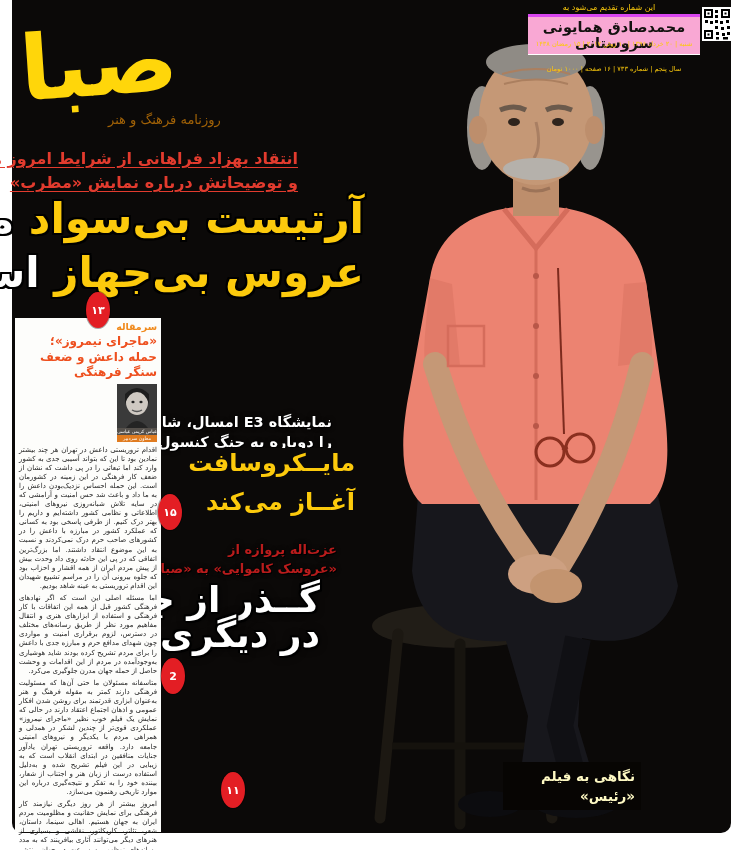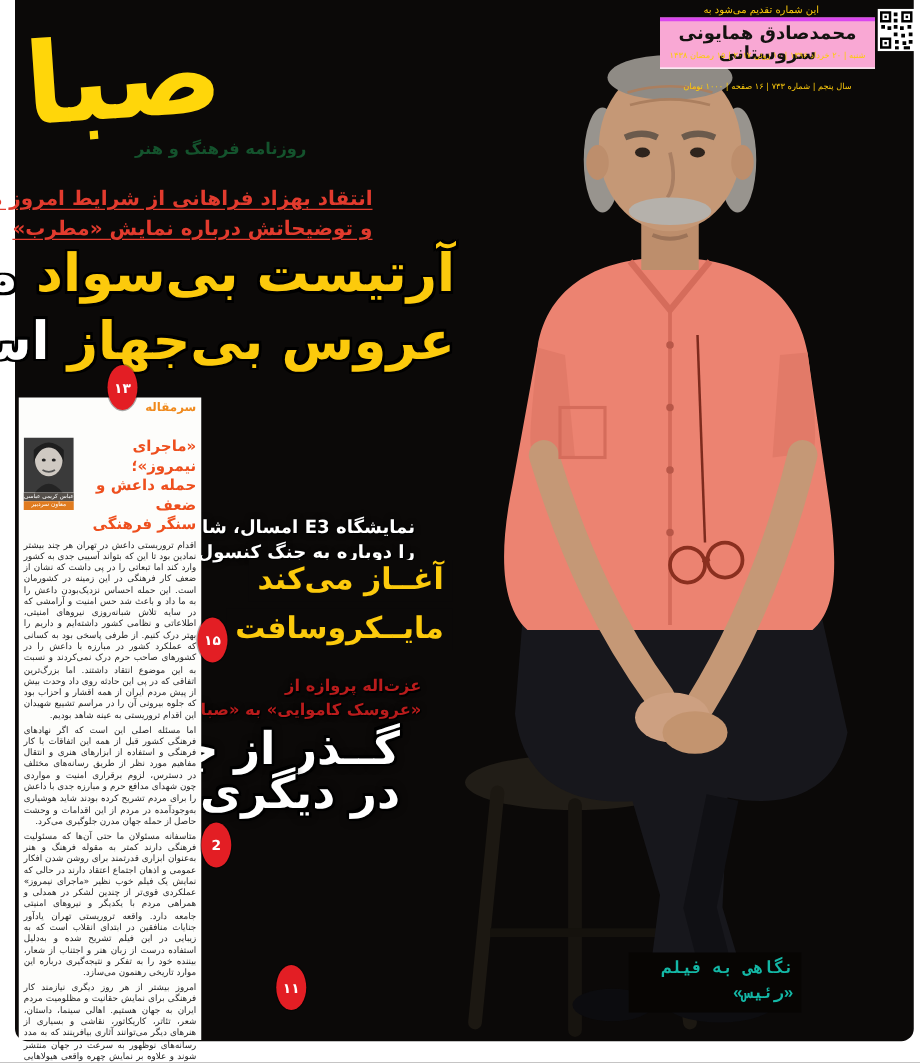--- a/index.html
+++ b/index.html
@@ -17,38 +17,38 @@
           border-top:3px solid #d946ef;border-bottom:1px solid #fff;direction:rtl;z-index:2;}
   .m-qr{position:absolute;top:7px;right:4px;width:30px;height:34px;z-index:2;}
   .m-date{position:absolute;right:38px;width:168px;text-align:center;color:#fcca0c;
           font-size:6.6px;direction:rtl;z-index:2;}
   .m-date.l1{top:40px;}
   .m-date.l2{top:49px;margin-top:16px;}
 
   
   .logo{position:absolute;left:20px;top:16px;font-size:90px;line-height:96px;font-weight:bold;
         color:#ffd60a;transform:rotate(-4deg);z-index:2;letter-spacing:2px;}
-  .logo-tagline{position:absolute;left:108px;top:112px;color:#14532d;font-size:13px;
-        font-weight:bold;direction:rtl;z-index:2;}
+  .logo-tagline{position:absolute;left:108px;top:112px;color:#a16207;font-size:13px;
+        font-weight:normal;direction:rtl;z-index:2;}
 
   
   .lead-kicker{position:absolute;top:147px;right:438px;direction:rtl;text-align:right;
         color:#e23b2e;font-size:16px;font-weight:bold;line-height:24px;white-space:nowrap;z-index:2;}
   .lead-kicker div{text-decoration:underline;text-underline-offset:3px;}
   .lead-headline{position:absolute;top:192px;right:372px;direction:rtl;text-align:right;
         font-weight:bold;font-size:42px;line-height:54px;white-space:nowrap;color:#fcca0c;z-index:2;
         text-shadow:2px 0 0 #000,-2px 0 0 #000,0 2px 0 #000,0 -2px 0 #000,
                     2px 2px 0 #000,-2px -2px 0 #000,2px -2px 0 #000,-2px 2px 0 #000;}
   .lead-headline .w{color:#ffffff;}
 
   
   .ed-box{position:absolute;left:15px;top:318px;width:146px;height:514px;background:#fdfdfb;
         padding:3px 4px;box-sizing:border-box;direction:rtl;z-index:3;}
   .ed-label{color:#f08a1d;font-size:9.5px;font-weight:bold;text-align:right;}
-  .ed-head{display:flex;gap:3px;margin-top:18px;align-items:flex-start;}
+  .ed-head{display:flex;gap:3px;margin-top:2px;align-items:flex-start;flex-direction:column;}
   .ed-titles{flex:1;color:#ee4f1e;font-size:12px;font-weight:bold;line-height:15.5px;text-align:right;}
   .ed-photo{width:40px;flex:0 0 40px;}
   .ed-photo svg{width:40px;height:44px;display:block;}
   .ed-author-name{background:#55504b;color:#fff;font-size:4.6px;text-align:center;padding:1px 0;}
   .ed-author-role{background:#e07b1f;color:#fff;font-size:4.8px;text-align:center;padding:1px 0;}
   .ed-body{margin-top:4px;font-size:7px;line-height:1.3;text-align:justify;color:#1c1c1c;}
   .ed-body p{margin:0 0 3px;}
 
   
   .badge{position:absolute;width:24px;height:36px;border-radius:50%;background:#e31e24;color:#fff;
@@ -78,21 +78,21 @@
                     -2px -2px 0 #000,0 0 8px #000;}
 
   
   .bn-headline{position:absolute;top:766px;right:230px;direction:rtl;white-space:nowrap;
         color:#ffdf00;font-weight:bold;font-size:44px;z-index:5;
         text-shadow:3px 0 0 #000,-3px 0 0 #000,0 3px 0 #000,0 -3px 0 #000,
                     3px 3px 0 #000,-3px -3px 0 #000,3px -3px 0 #000,-3px 3px 0 #000,0 0 10px #000;}
   .bn-side{position:absolute;left:503px;top:762px;width:138px;background:#070503;padding:4px 6px;
         direction:rtl;text-align:right;font-weight:bold;font-size:13.5px;line-height:20px;
         box-sizing:border-box;z-index:4;}
-  .bn-side .l1{color:#14b8a6;font-family:Liberation Mono, monospace;}
+  .bn-side .l1{color:#fef9c3;}
   .bn-side .l2{color:#fcca0c;}
 </style>
 </head>
 <body>
 
 <div id="stage">
 
   <div class="paper"></div>
 
   <svg class="cover-photo" viewBox="0 0 604 806" aria-hidden="true">
@@ -231,22 +231,22 @@
       <p>متاسفانه مسئولان ما حتی آن‌ها که مسئولیت فرهنگی دارند کمتر به مقوله فرهنگ و هنر به‌عنوان ابزاری قدرتمند برای روشن شدن افکار عمومی و اذهان اجتماع اعتقاد دارند در حالی که نمایش یک فیلم خوب نظیر «ماجرای نیمروز» عملکردی قوی‌تر از چندین لشکر در همدلی و همراهی مردم با یکدیگر و نیروهای امنیتی جامعه دارد. واقعه تروریستی تهران یادآور جنایات منافقین در ابتدای انقلاب است که به زیبایی در این فیلم تشریح شده و به‌دلیل استفاده درست از زبان هنر و اجتناب از شعار، بیننده خود را به تفکر و نتیجه‌گیری درباره این موارد تاریخی رهنمون می‌سازد.</p>
       <p>امروز بیشتر از هر روز دیگری نیازمند کار فرهنگی برای نمایش حقانیت و مظلومیت مردم ایران به جهان هستیم. اهالی سینما، داستان، شعر، تئاتر، کاریکاتور، نقاشی و بسیاری از هنرهای دیگر می‌توانند آثاری بیافرینند که به مدد رسانه‌های نوظهور به سرعت در جهان منتشر شوند و علاوه بر نمایش چهره واقعی هیولاهایی نظیر داعش، چهره حقیقی ایران و ایرانی را به نمایش بگذارند. لطفا بی‌تفاوت نباشید که می‌دانید همه هنرمندان در این راه با شمایند.</p>
     </div>
   </div>
 
   <div class="ms-kicker">
     <div>نمایشگاه E3 امسال، شاید ایکس‌باکس</div>
     <div>را دوباره به جنگ کنسول‌ها بازگرداند</div>
   </div>
   <div class="ms-headline">
+    <div class="line"><span>مایــکروسافت</span></div>
     <div class="line"><span>آغــاز می‌کند</span></div>
-    <div class="line"><span>مایــکروسافت</span></div>
   </div>
 
   <div class="pv-kicker">
     <div>عزت‌اله پروازه از</div>
     <div>«عروسک کاموایی» به «صبا» می‌گوید:</div>
   </div>
   <div class="pv-headline">
     <div>گــذر از جسم</div>
     <div>در دیگری آرزو</div>
   </div>

